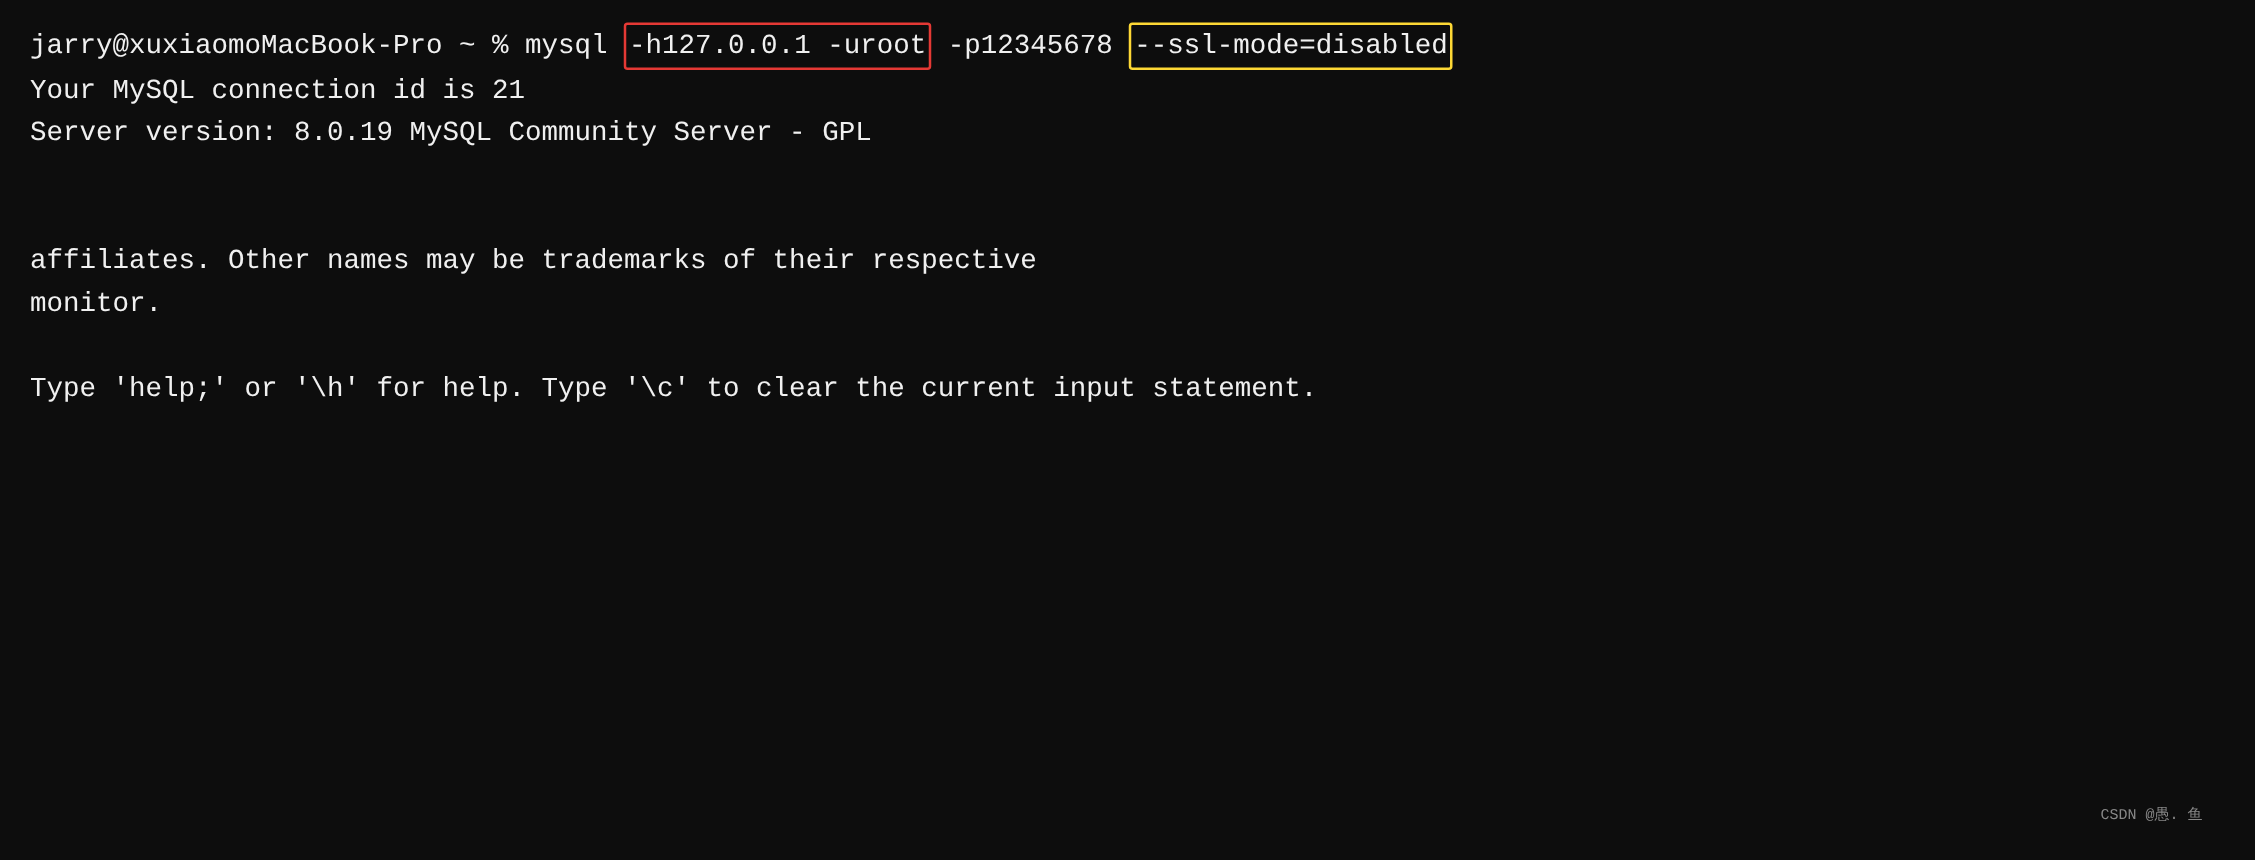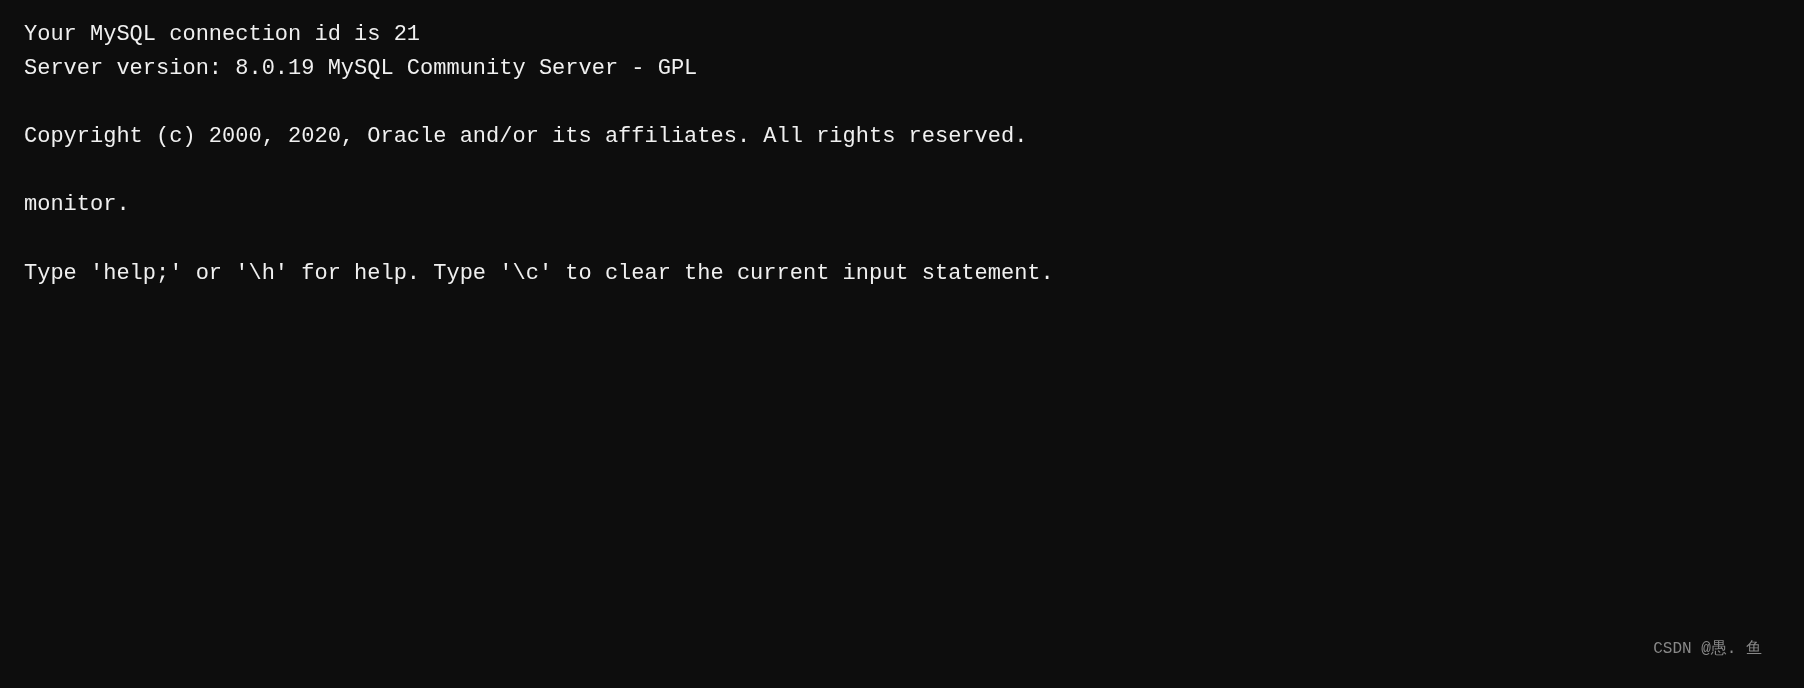--- a/index.html
+++ b/index.html
@@ -58,41 +58,44 @@
       height: 28px;
       background-color: #f0f0f0;
       vertical-align: middle;
       margin-left: 2px;
     }
 
     .watermark {
       position: absolute;
       bottom: 8px;
       right: 18px;
-      font-size: 16px;
+      font-size: 12px;
       color: #888;
       font-family: 'Courier New', Courier, monospace;
     }
 
     .blank-line {
       height: 1.55em;
       display: block;
     }
   </style>
 </head>
 <body>
 
 <div class="terminal">
 
+  <div class="prompt-line">
+    <span>jarry@xuxiaomoMacBook-Pro ~ % mysql </span><span class="highlight-red">-h127.0.0.1 -uroot</span><span> -p12345678 </span><span class="highlight-yellow">--ssl-mode=disabled</span>
+  </div>
 
   <span class="line">Your MySQL connection id is 21</span>
   <span class="line">Server version: 8.0.19 MySQL Community Server - GPL</span>
   <span class="blank-line"></span>
-  <span class="line">Copyright (c) 2000, 2020, Oracle and/or its affiliates. All rights reserved.</span>
   <span class="blank-line"></span>
+  <span class="line">affiliates. Other names may be trademarks of their respective</span>
   <span class="line">monitor.</span>
   <span class="blank-line"></span>
   <span class="line">Type 'help;' or '\h' for help. Type '\c' to clear the current input statement.</span>
   <span class="blank-line"></span>
 
 
   <div class="watermark">CSDN @愚. 鱼</div>
 </div>
 
 </body></html>

